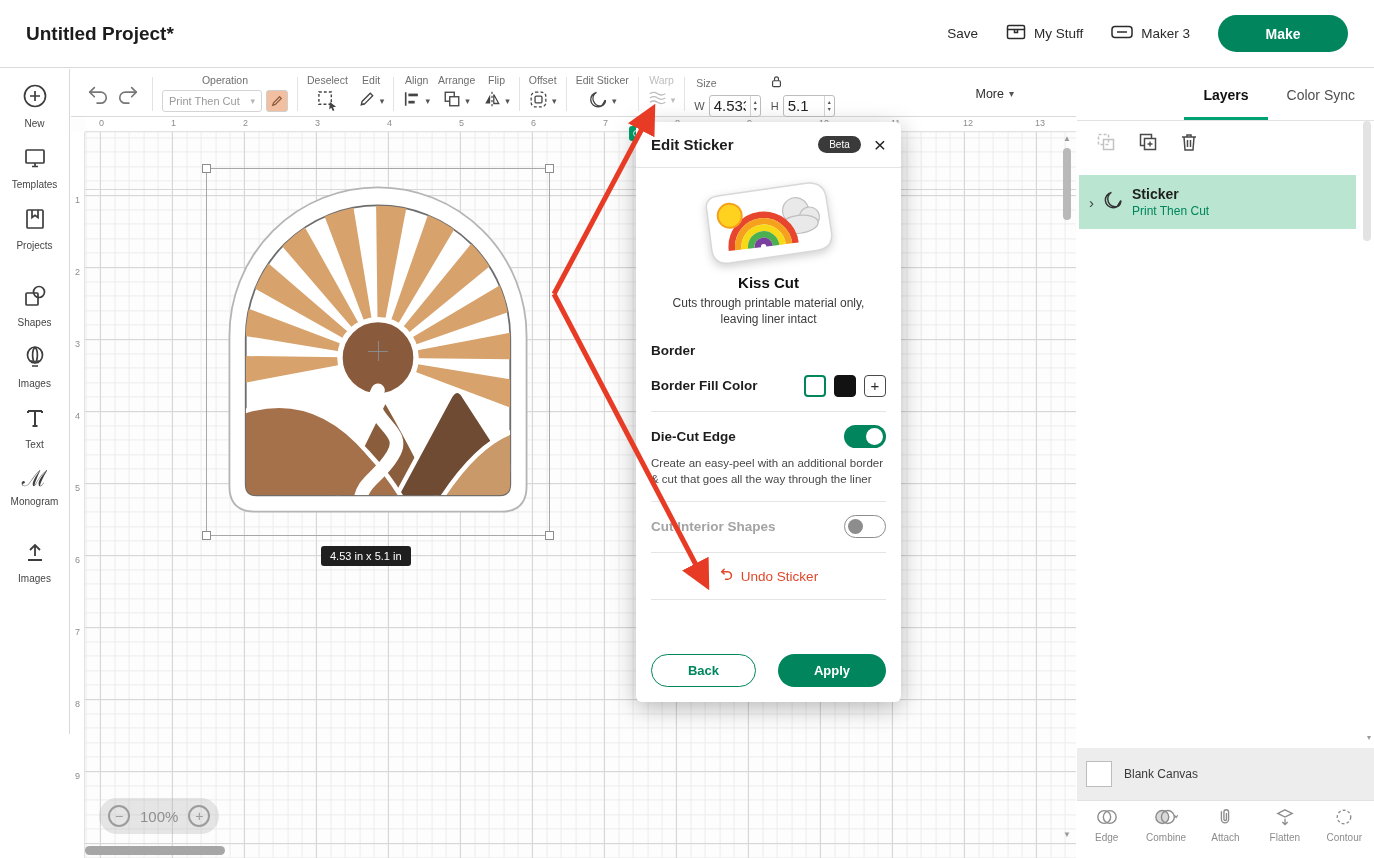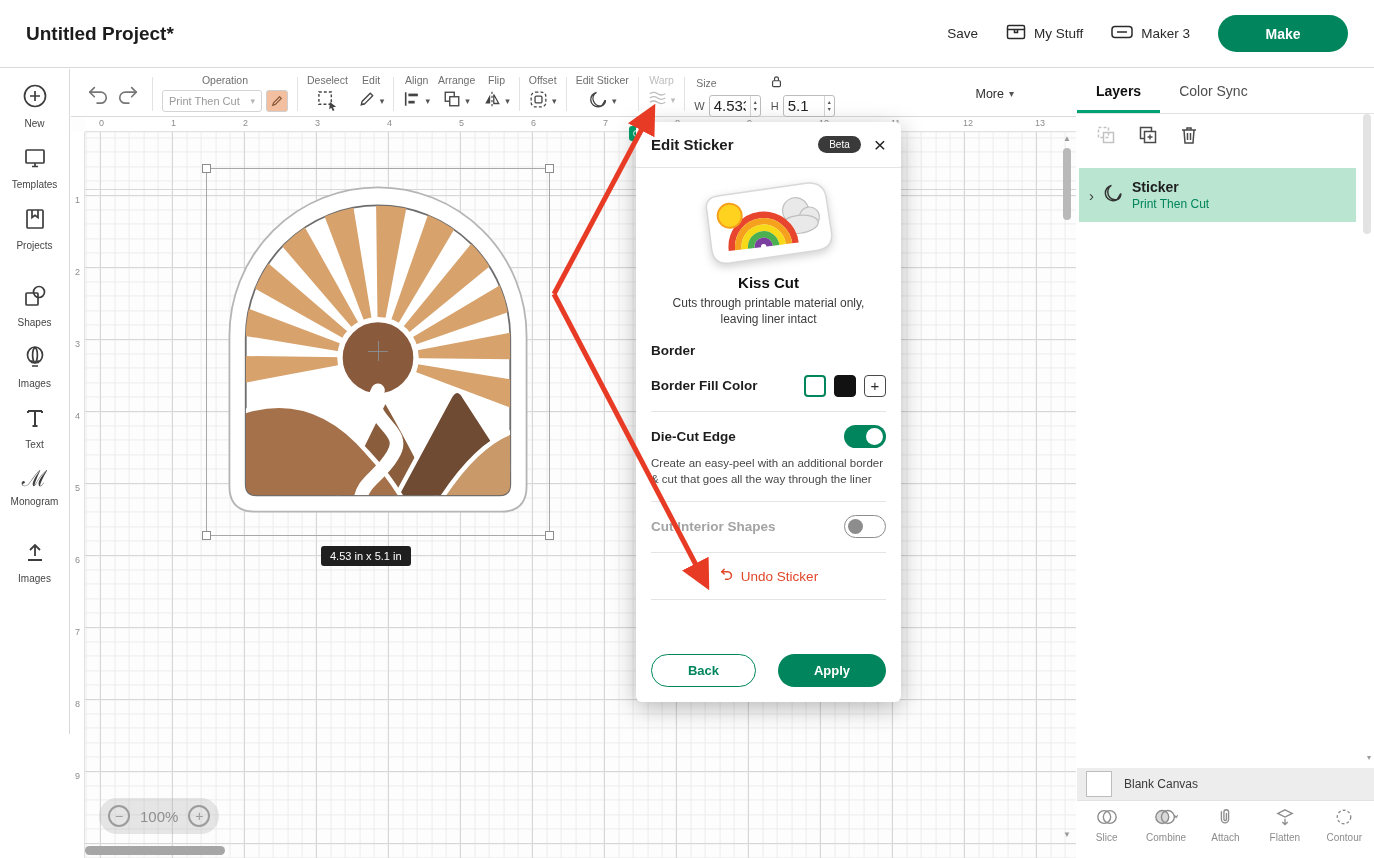--- a/index.html
+++ b/index.html
@@ -123,35 +123,35 @@
   .undo-row { height:46px; display:flex; align-items:center; justify-content:center; gap:7px; cursor:pointer;}
   .undo-text { font-size:13.5px; color:#e0482a;}
   .panel-footer { margin-top:auto; display:flex; justify-content:space-between; padding:12px 15px 15px;}
   .back-btn { width:105px; height:33px; border-radius:17px; border:1.5px solid #00855c; color:#00855c; background:#fff;
               font-size:13px; font-weight:700; display:flex; align-items:center; justify-content:center; cursor:pointer;}
   .apply-btn { width:108px; height:33px; border-radius:17px; background:#00855c; color:#fff; border:0;
                font-size:13px; font-weight:700; display:flex; align-items:center; justify-content:center; cursor:pointer;}
 
   
   .rpanel { position:absolute; left:1077px; top:69px; width:297px; height:789px; background:#fff; display:flex; flex-direction:column;}
-  .rtabs { height:45px; flex:none; border-bottom:1px solid #e2e2e2; display:flex;}
+  .rtabs { height:52px; flex:none; border-bottom:1px solid #e2e2e2; display:flex;justify-content:flex-end;}
   .rtab { padding:0 19px; display:flex; align-items:center; font-size:14px; color:#4f4f4f; cursor:pointer;}
   .rtab.active { color:#101010; font-weight:700; box-shadow:inset 0 -3px 0 #00a173;}
   .ricons { height:46px; flex:none; display:flex; align-items:center; gap:22px; padding:0 19px;}
   .ricon { cursor:pointer; }
   .layer-row { margin:8px 18px 0 2px; background:#b9e5d1; height:54px; display:flex; align-items:center;
                padding:0 10px; gap:9px; cursor:pointer;}
   .layer-chevron { font-size:15px; color:#3f3f3f; }
   .layer-text { display:flex; flex-direction:column; gap:2px;}
   .layer-name { font-size:14px; font-weight:700; color:#1e1e1e;}
   .layer-op { font-size:12px; color:#00855c;}
   .rfill { flex:1; position:relative;}
   .rsb-thumb { position:absolute; right:3px; top:-108px; width:8px; height:120px; background:#e3e3e3; border-radius:4px;}
   .rsb-arr { position:absolute; right:3px; bottom:6px; font-size:8px; color:#9a9a9a;}
-  .blank-row { height:32px; flex:none; background:#ededed; display:flex; align-items:center; gap:12px; padding:0 9px;}
+  .blank-row { height:52px; flex:none; background:#ededed; display:flex; align-items:center; gap:12px; padding:0 9px;}
   .blank-swatch { width:26px; height:26px; background:#fff; border:1px solid #bdbdbd;}
   .blank-label { font-size:12px; color:#3a3a3a;}
   .rbottom { height:58px; flex:none; border-top:1px solid #e2e2e2; display:flex; justify-content:space-around;
              padding-top:7px; background:#fff;}
   .raction { width:56px; display:flex; flex-direction:column; align-items:center; gap:4px; color:#8c8c8c;
              font-size:10px; cursor:pointer;}
 
   
   .arrows { position:absolute; left:0; top:0; z-index:60; pointer-events:none;}
 </style>
@@ -603,21 +603,21 @@
     <div class="blank-row">
       <div class="blank-swatch"></div>
       <span class="blank-label">Blank Canvas</span>
     </div>
     <div class="rbottom">
       <div class="raction">
         <span><svg width="22" height="18" viewBox="0 0 24 18" fill="none" stroke="#8c8c8c" stroke-width="1.5">
               <circle cx="9" cy="9" r="7"></circle>
               <circle cx="15" cy="9" r="7"></circle>
             </svg></span>
-        <span>Slice</span>
+        <span>Edge</span>
       </div>
       <div class="raction">
         <span><svg width="24" height="18" viewBox="0 0 26 18" fill="none" stroke="#8c8c8c" stroke-width="1.5">
               <circle cx="9" cy="9" r="7" fill="#d9d9d9" stroke="none"></circle>
               <circle cx="9" cy="9" r="7"></circle>
               <circle cx="15" cy="9" r="7"></circle>
               <path d="M22 7 l2 2.5 2 -2.5" stroke-width="1.3"></path>
             </svg></span>
         <span>Combine</span>
       </div>

